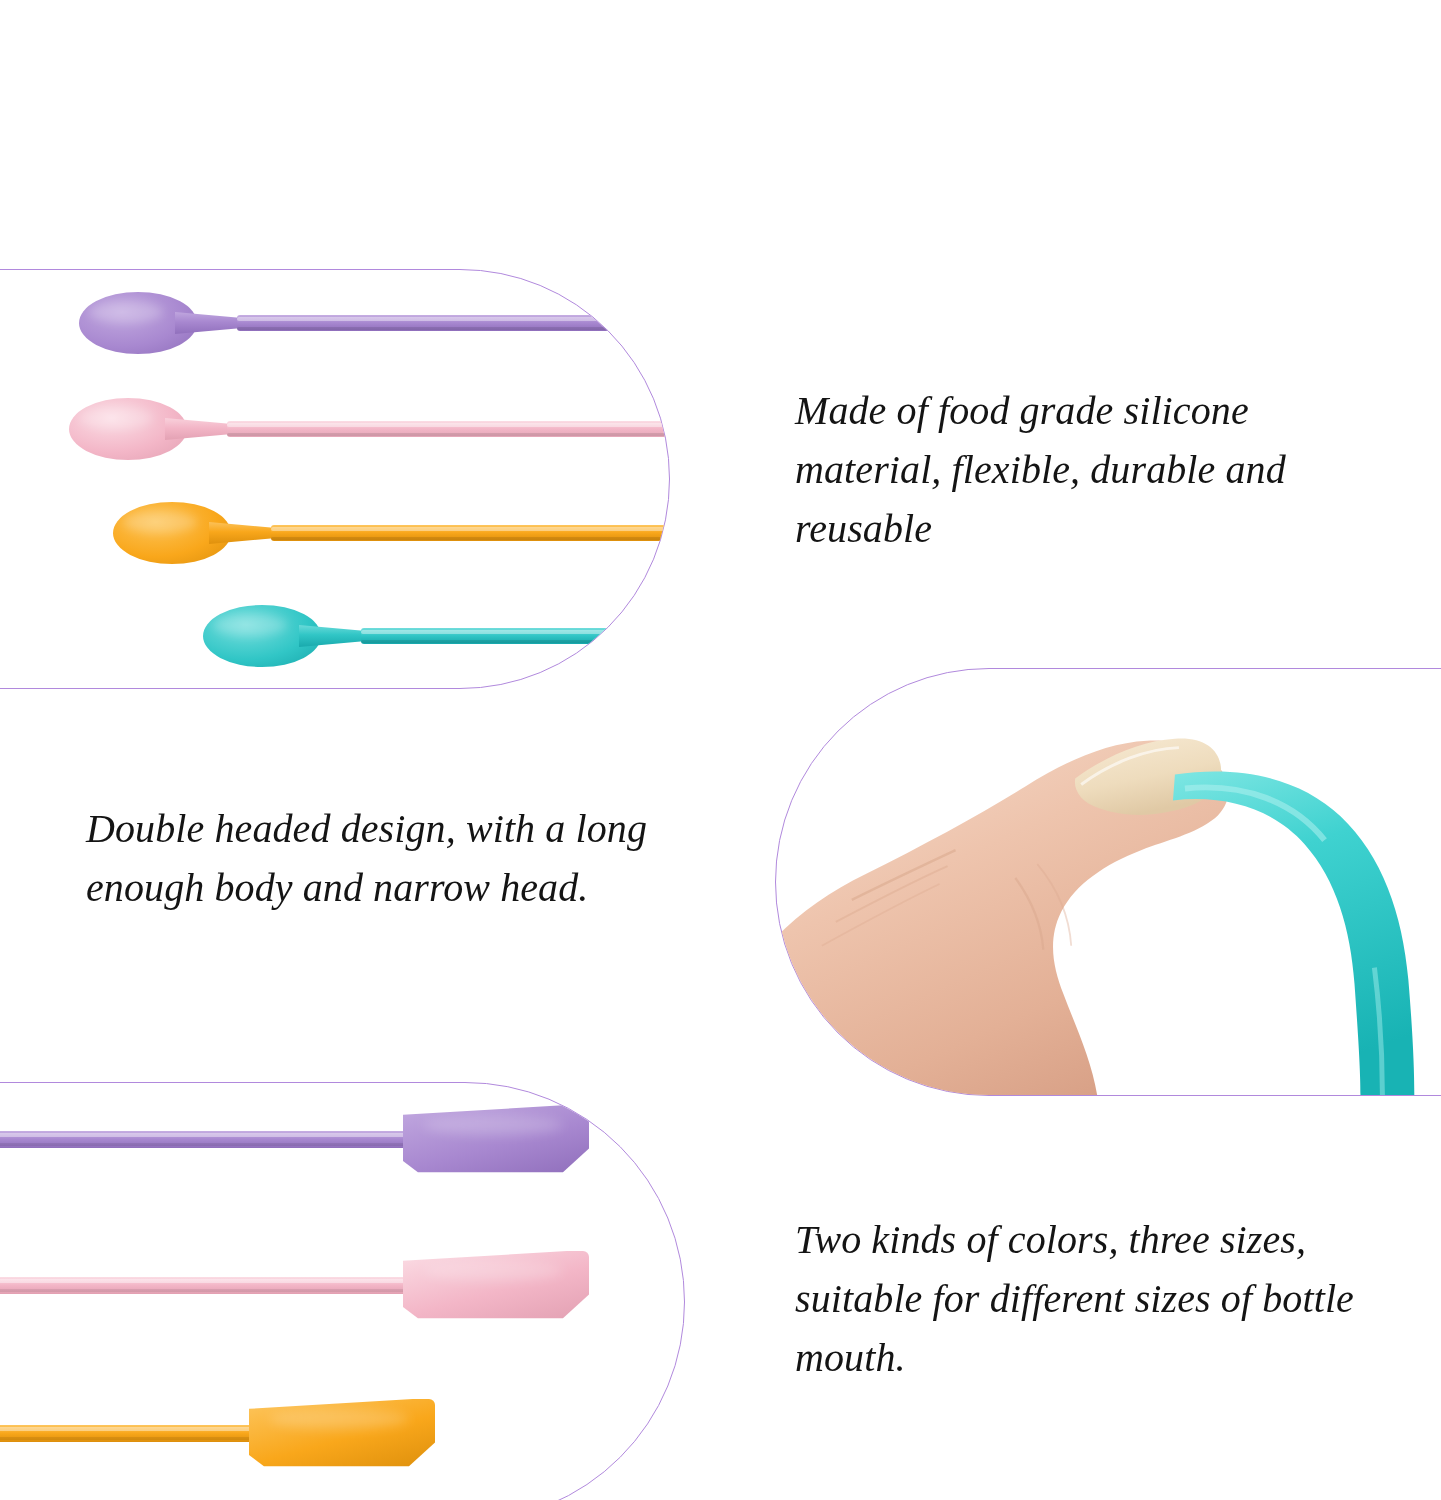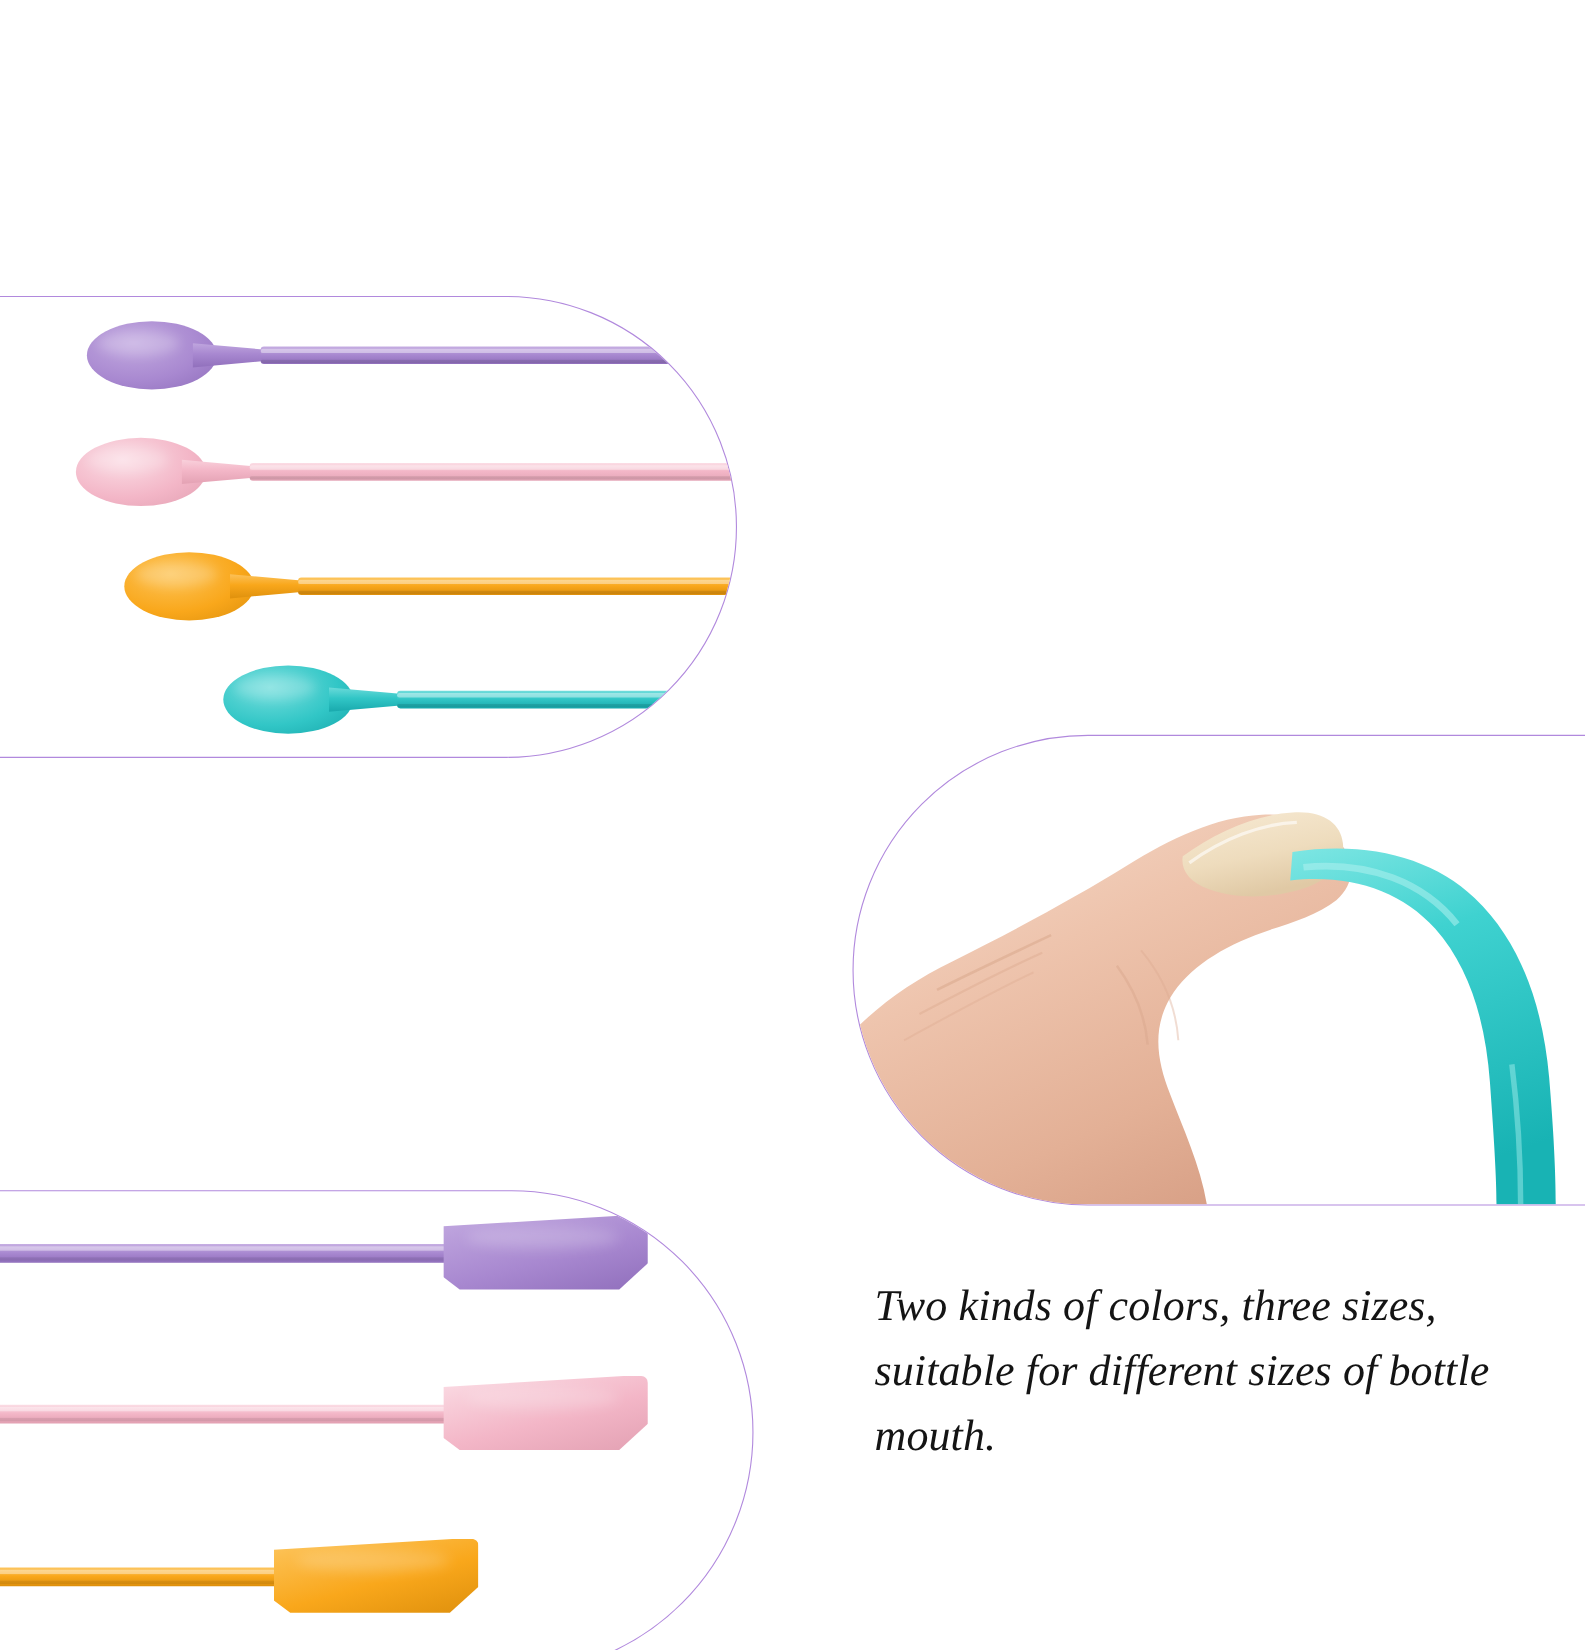--- a/index.html
+++ b/index.html
@@ -143,21 +143,21 @@
     position:absolute;
     font-family:"Liberation Serif", serif;
     font-style:italic;
     font-size:40px;
     line-height:1.47;
     color:#141414;
     letter-spacing:0.1px;
   }
   #copy-material { left:795px; top:382px;  width:600px; }
   #copy-design   { left:86px;  top:800px;  width:600px; }
-  #copy-colors   { left:795px; top:1158px; width:600px; }
+  #copy-colors   { left:795px; top:1211px; width:600px; }
 </style>
 </head>
 <body>
 
 <div id="page">
 
 
   <div class="panel" id="panel-spoons">
     <div class="panel-inner">
 
@@ -298,17 +298,19 @@
         
         
         
         
         
       </div>
 
     </div>
   </div>
 
-
+  <div class="copy" id="copy-material">Made of food grade silicone material, flexible, durable and reusable</div>
+
+  <div class="copy" id="copy-design">Double headed design, with a long enough body and narrow head.</div>
 
   <div class="copy" id="copy-colors">Two kinds of colors, three sizes, suitable for different sizes of bottle mouth.</div>
 
 </div>
 
 </body></html>

